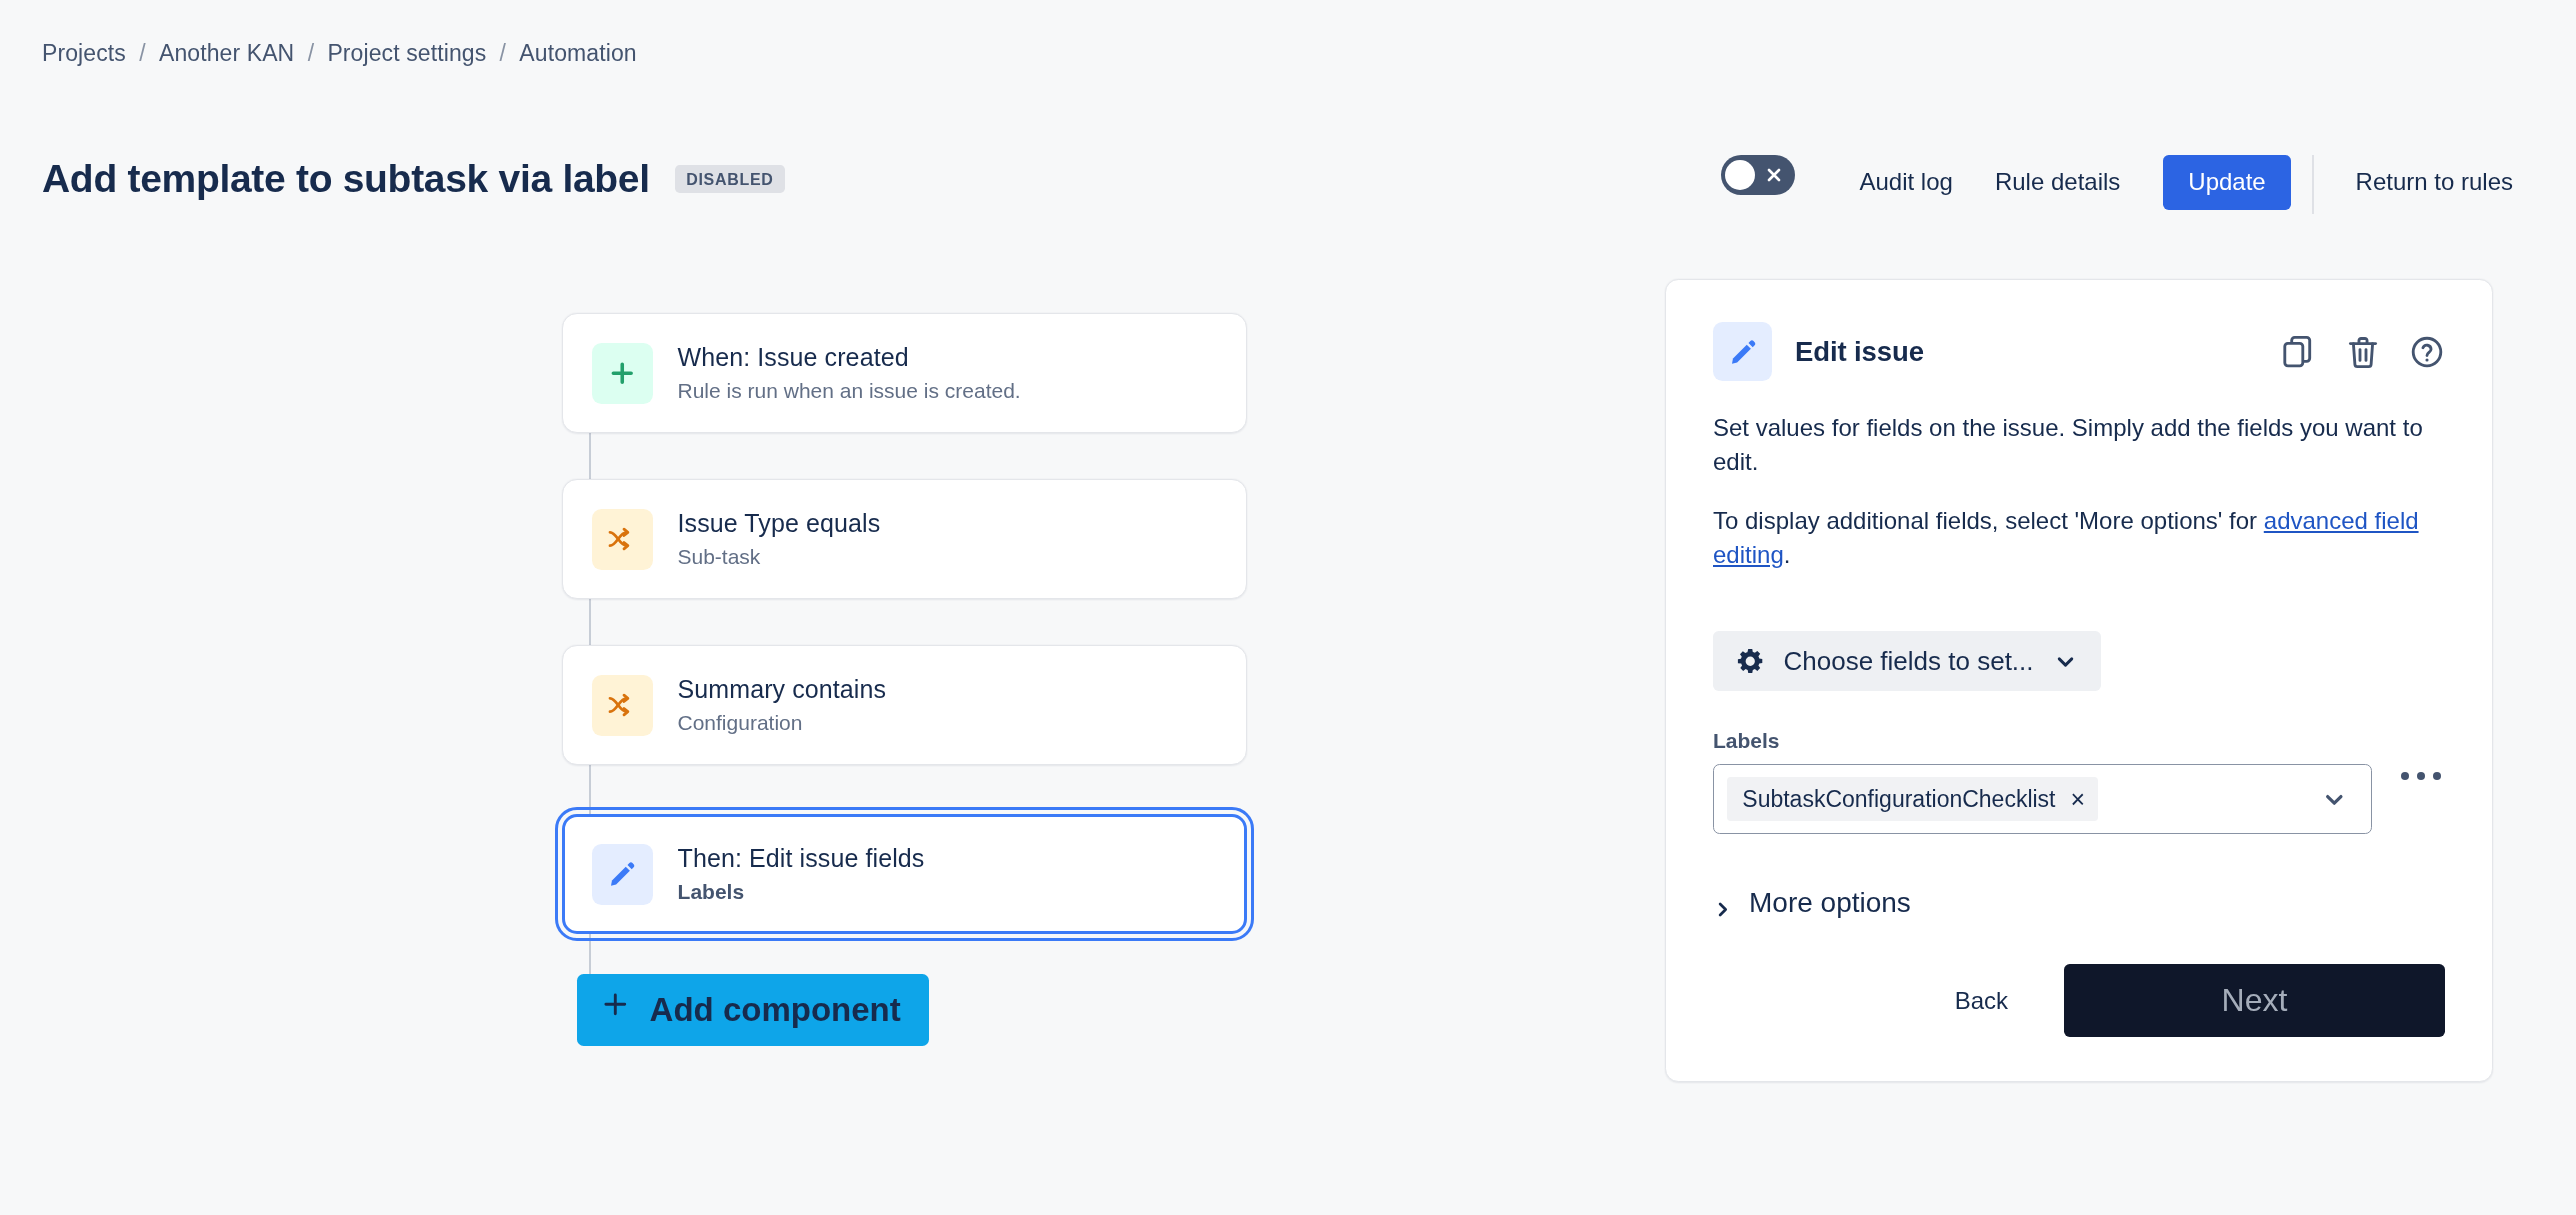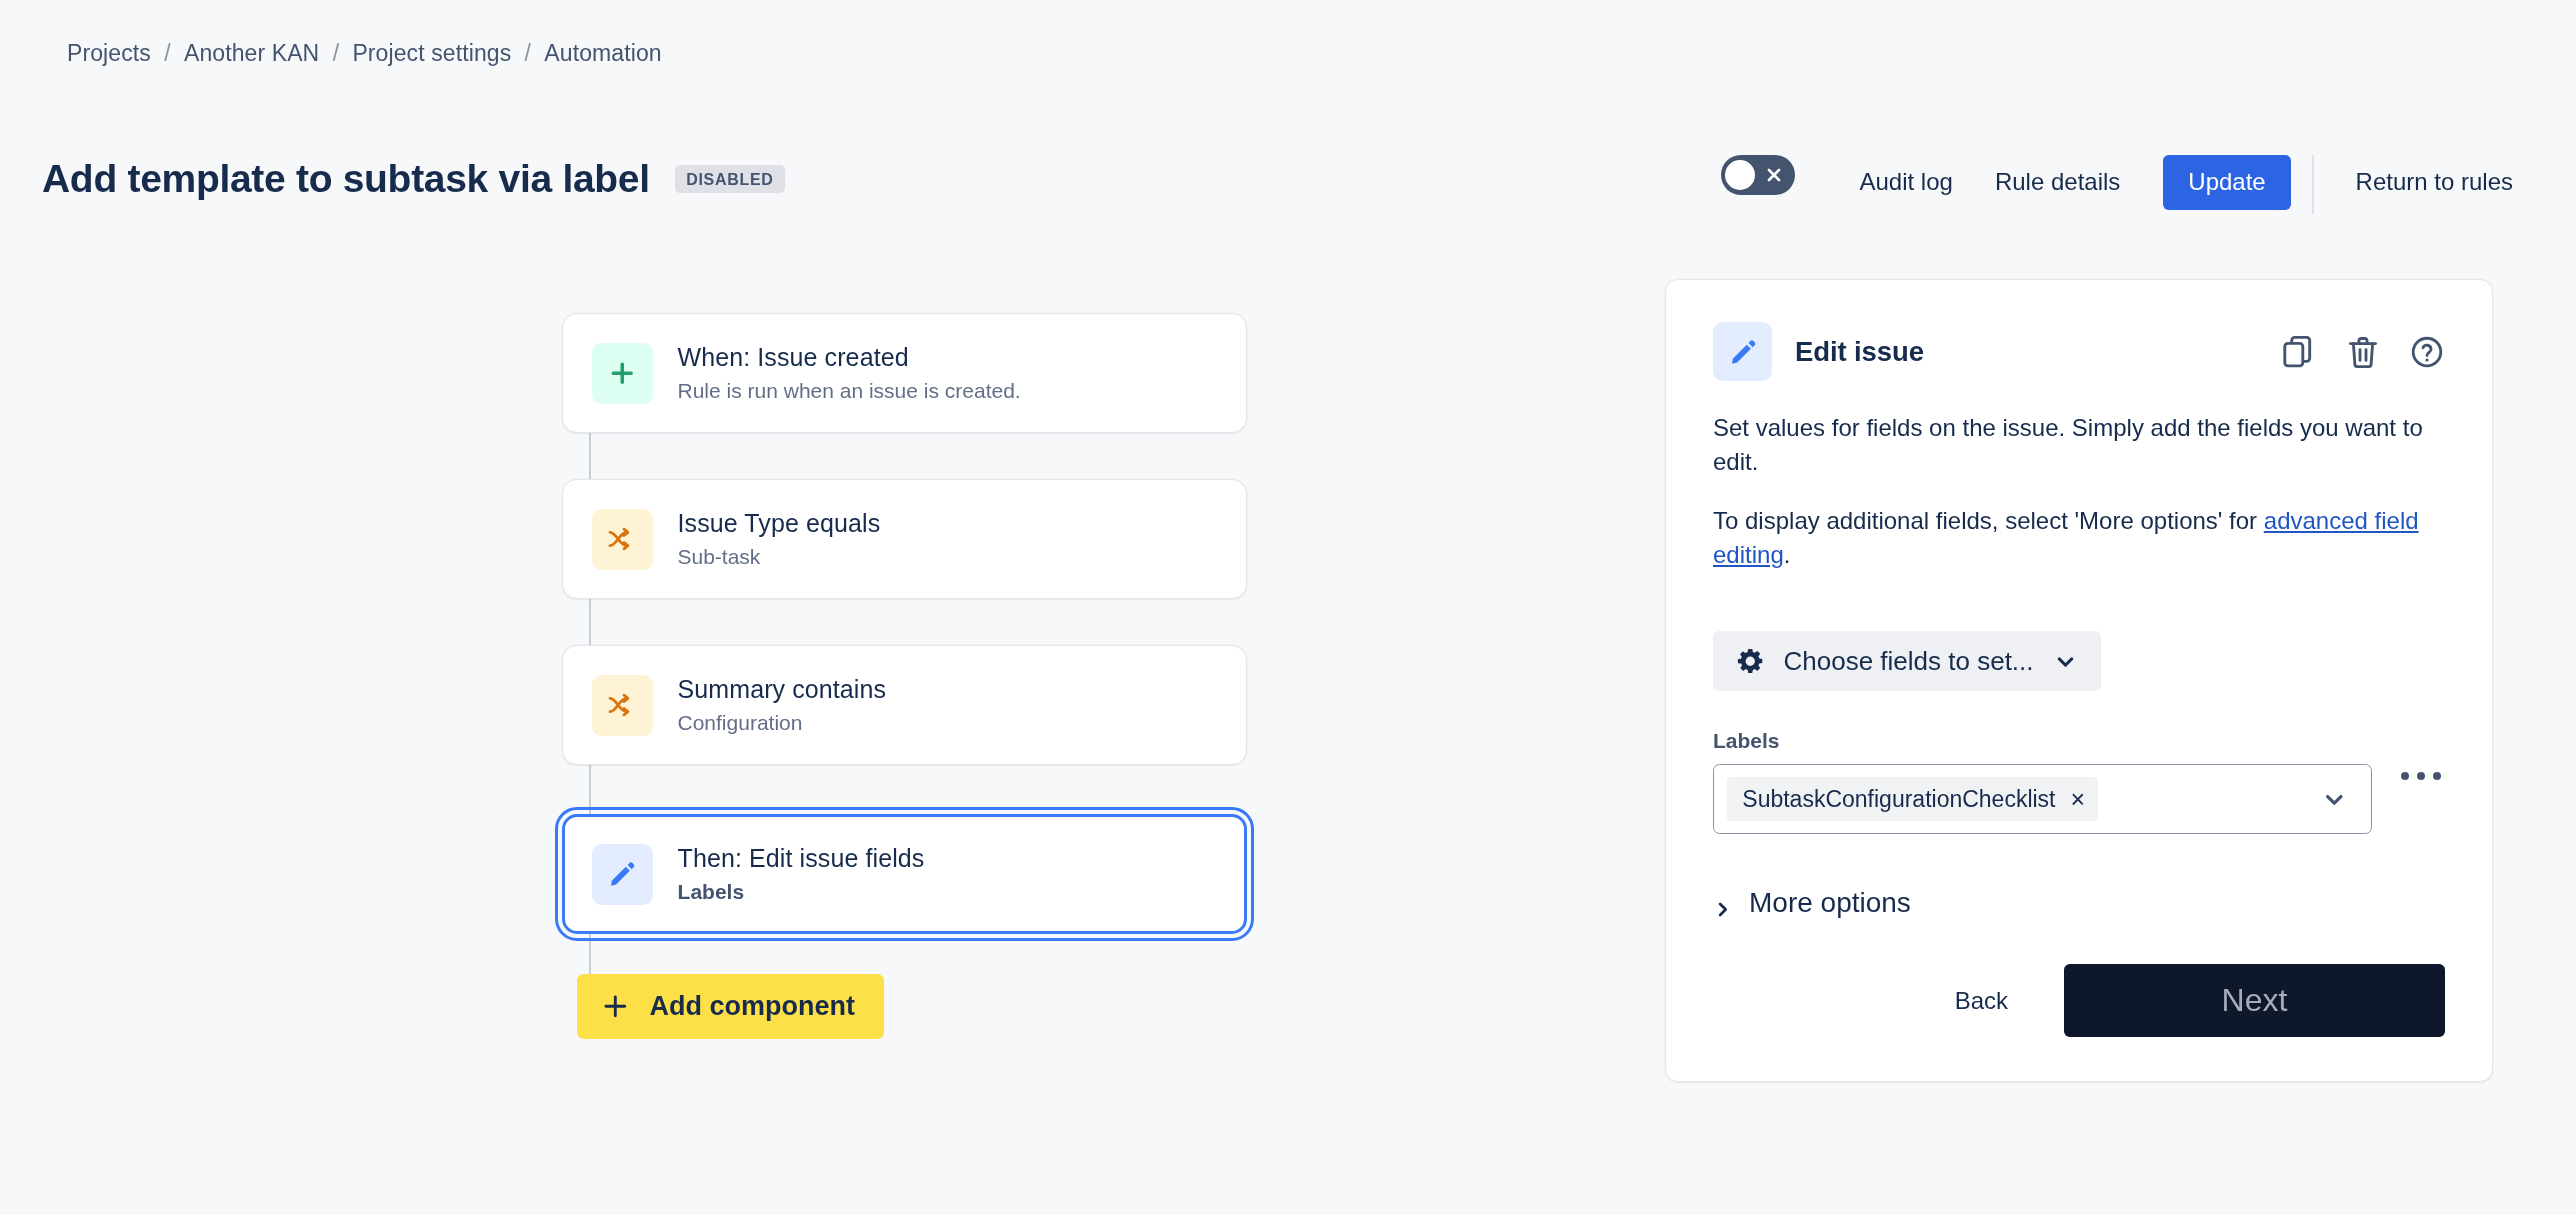--- a/index.html
+++ b/index.html
@@ -17,21 +17,20 @@
   .breadcrumb {
     position: absolute;
     left: 42px;
     top: 40px;
     display: flex;
     align-items: flex-start;
     gap: 13.3px;
     font-size: 23px;
     color: #44546F;
     letter-spacing: 0.1px;
-    margin-left: 25px;
   }
   .breadcrumb .crumb { color: #44546F; text-decoration: none; white-space: nowrap; }
   .breadcrumb .sep { color: #8993A4; }
 
   
   .title-row {
     position: absolute;
     left: 42px;
     top: 157px;
     display: flex;
@@ -176,27 +175,26 @@
   .connector {
     width: 2.8px;
     height: 46px;
     background: #C7CDD6;
     margin-left: 26.6px;
   }
   .connector.tall { height: 49px; }
 
   .add-component {
     display: inline-flex;
-    align-items: center;
     gap: 21px;
-    background: #fde047;
+    background: #0ea5e9;
     border: none;
     border-radius: 6.6px;
     padding: 17px 28.5px 17px 25px;
-    font-size: 27px;
+    font-size: 33px;
     font-weight: 600;
     color: #172B4D;
     cursor: pointer;
     font-family: inherit;
     margin-left: 15px;
     white-space: nowrap;
   }
 
   
   .panel {

